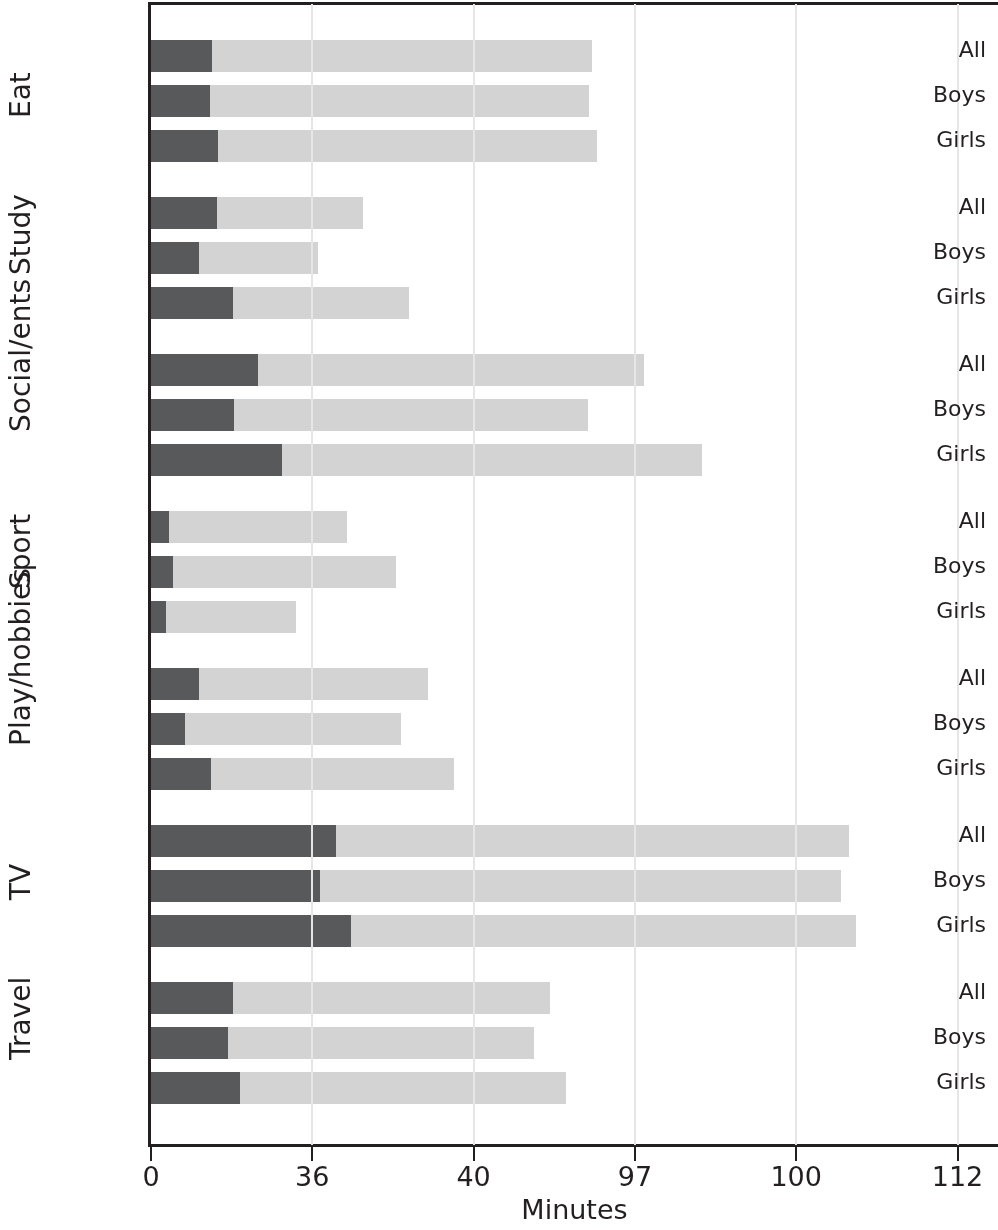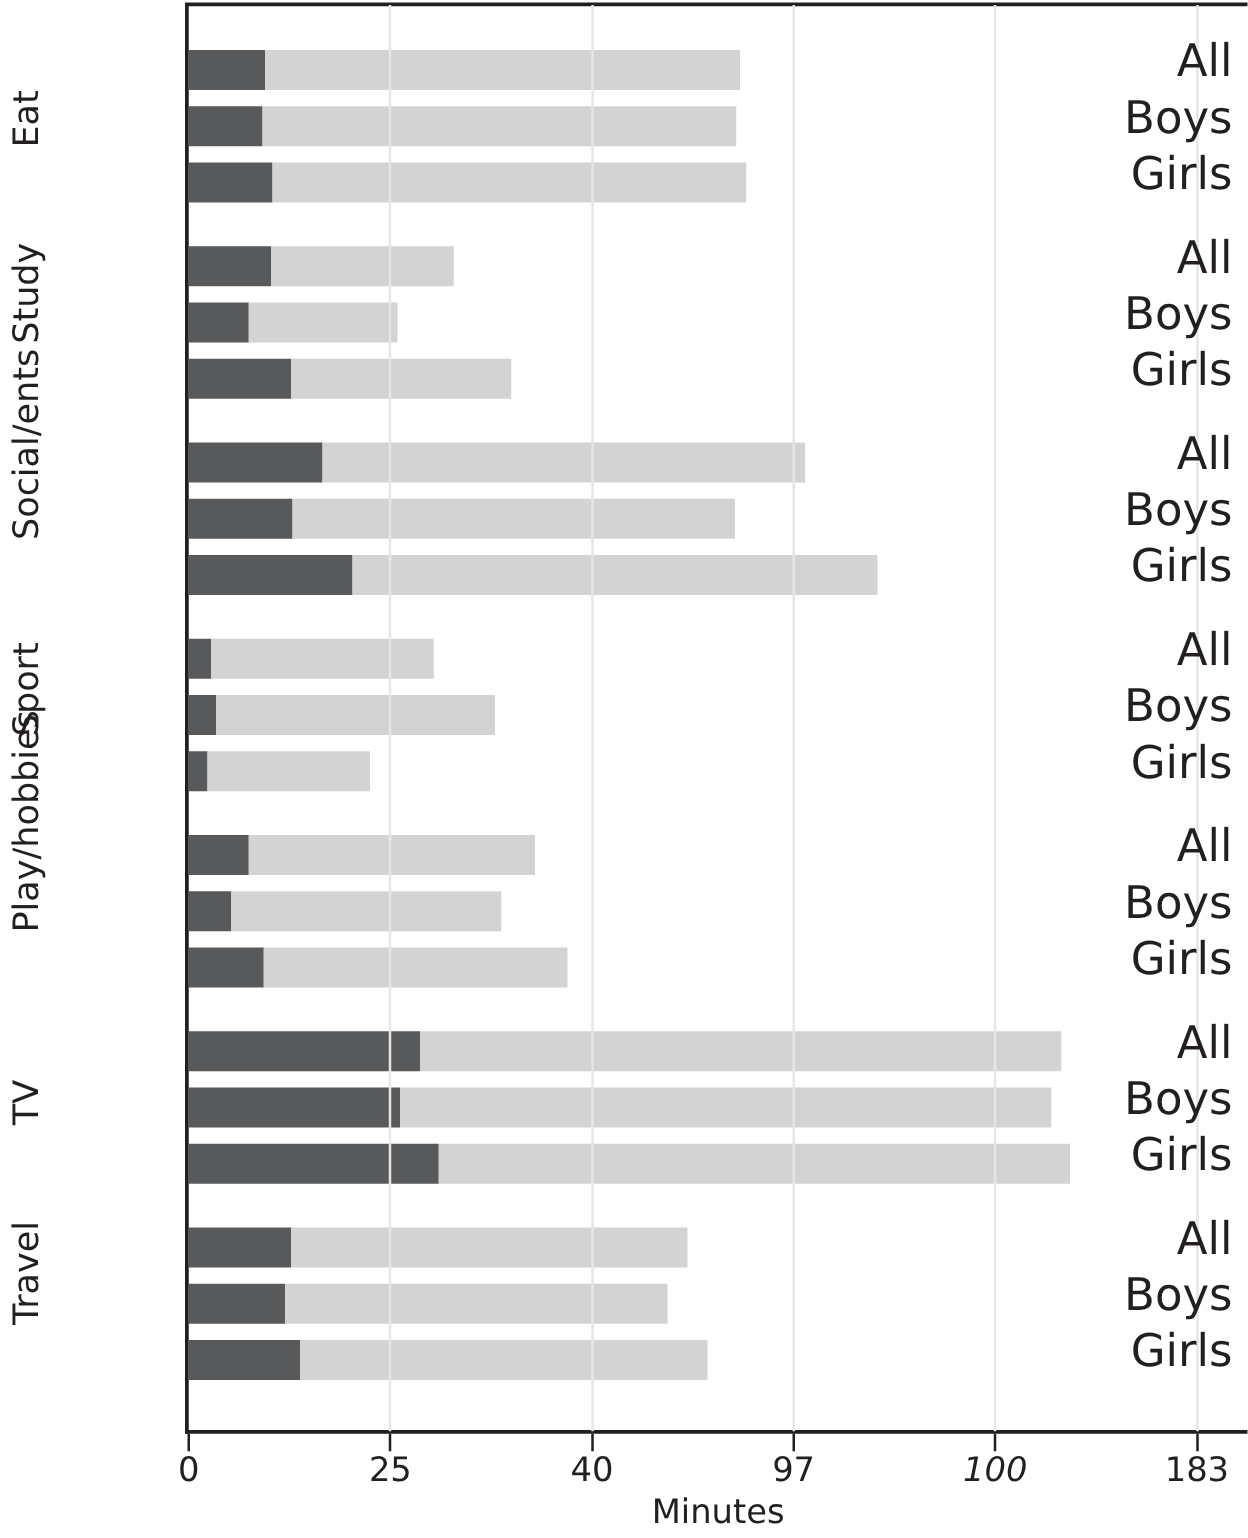--- a/index.html
+++ b/index.html
@@ -81,21 +81,21 @@
   .seg-light{background:#d3d3d4;}
 
   
   .row-label{
     position:absolute;
     right:0;
     width:138px;
     text-align:right;
     padding-right:12px;
     box-sizing:border-box;
-    font-size:36px;
+    font-size:22px;
     line-height:32px;
     color:#231f20;
     white-space:nowrap;
   }
 
   
   .group-label{
     position:absolute;
     left:0;
     width:42px;
@@ -148,29 +148,29 @@
       <div class="gridline" style="left: 311.3px; top: 4px; position: absolute;"></div>
       <div class="gridline" style="left: 472.6px; top: 4px; position: absolute;"></div>
       <div class="gridline" style="left: 633.9px; top: 4px; position: absolute;"></div>
       <div class="gridline" style="left: 795.2px; top: 4px; position: absolute;"></div>
       <div class="gridline" style="left: 956.5px; top: 4px; position: absolute;"></div>
     </div>
   <div id="ticks-layer">
       <div class="tick-mark" style="left: 150px;"></div>
       <div class="tick-label" style="left: 151px;">0</div>
       <div class="tick-mark" style="left: 311.3px;"></div>
-      <div class="tick-label" style="left: 312.3px;">25</div>
+      <div class="tick-label" style="left: 312.3px;">36</div>
       <div class="tick-mark" style="left: 472.6px;"></div>
       <div class="tick-label" style="left: 473.6px;">40</div>
       <div class="tick-mark" style="left: 633.9px;"></div>
       <div class="tick-label" style="left: 634.9px;">97</div>
       <div class="tick-mark" style="left: 795.2px;"></div>
-      <div class="tick-label" style="left: 796.2px; font-style: italic;">100</div>
+      <div class="tick-label" style="left: 796.2px;">100</div>
       <div class="tick-mark" style="left: 956.5px;"></div>
-      <div class="tick-label" style="left: 957.5px;">183</div>
+      <div class="tick-label" style="left: 957.5px;">112</div>
     </div>
   <div id="rowlabels-layer">
       <div class="row-label" style="top: 34px;">All</div>
       <div class="row-label" style="top: 79px;">Boys</div>
       <div class="row-label" style="top: 124px;">Girls</div>
       <div class="row-label" style="top: 191px;">All</div>
       <div class="row-label" style="top: 236px;">Boys</div>
       <div class="row-label" style="top: 281px;">Girls</div>
       <div class="row-label" style="top: 348px;">All</div>
       <div class="row-label" style="top: 393px;">Boys</div>

